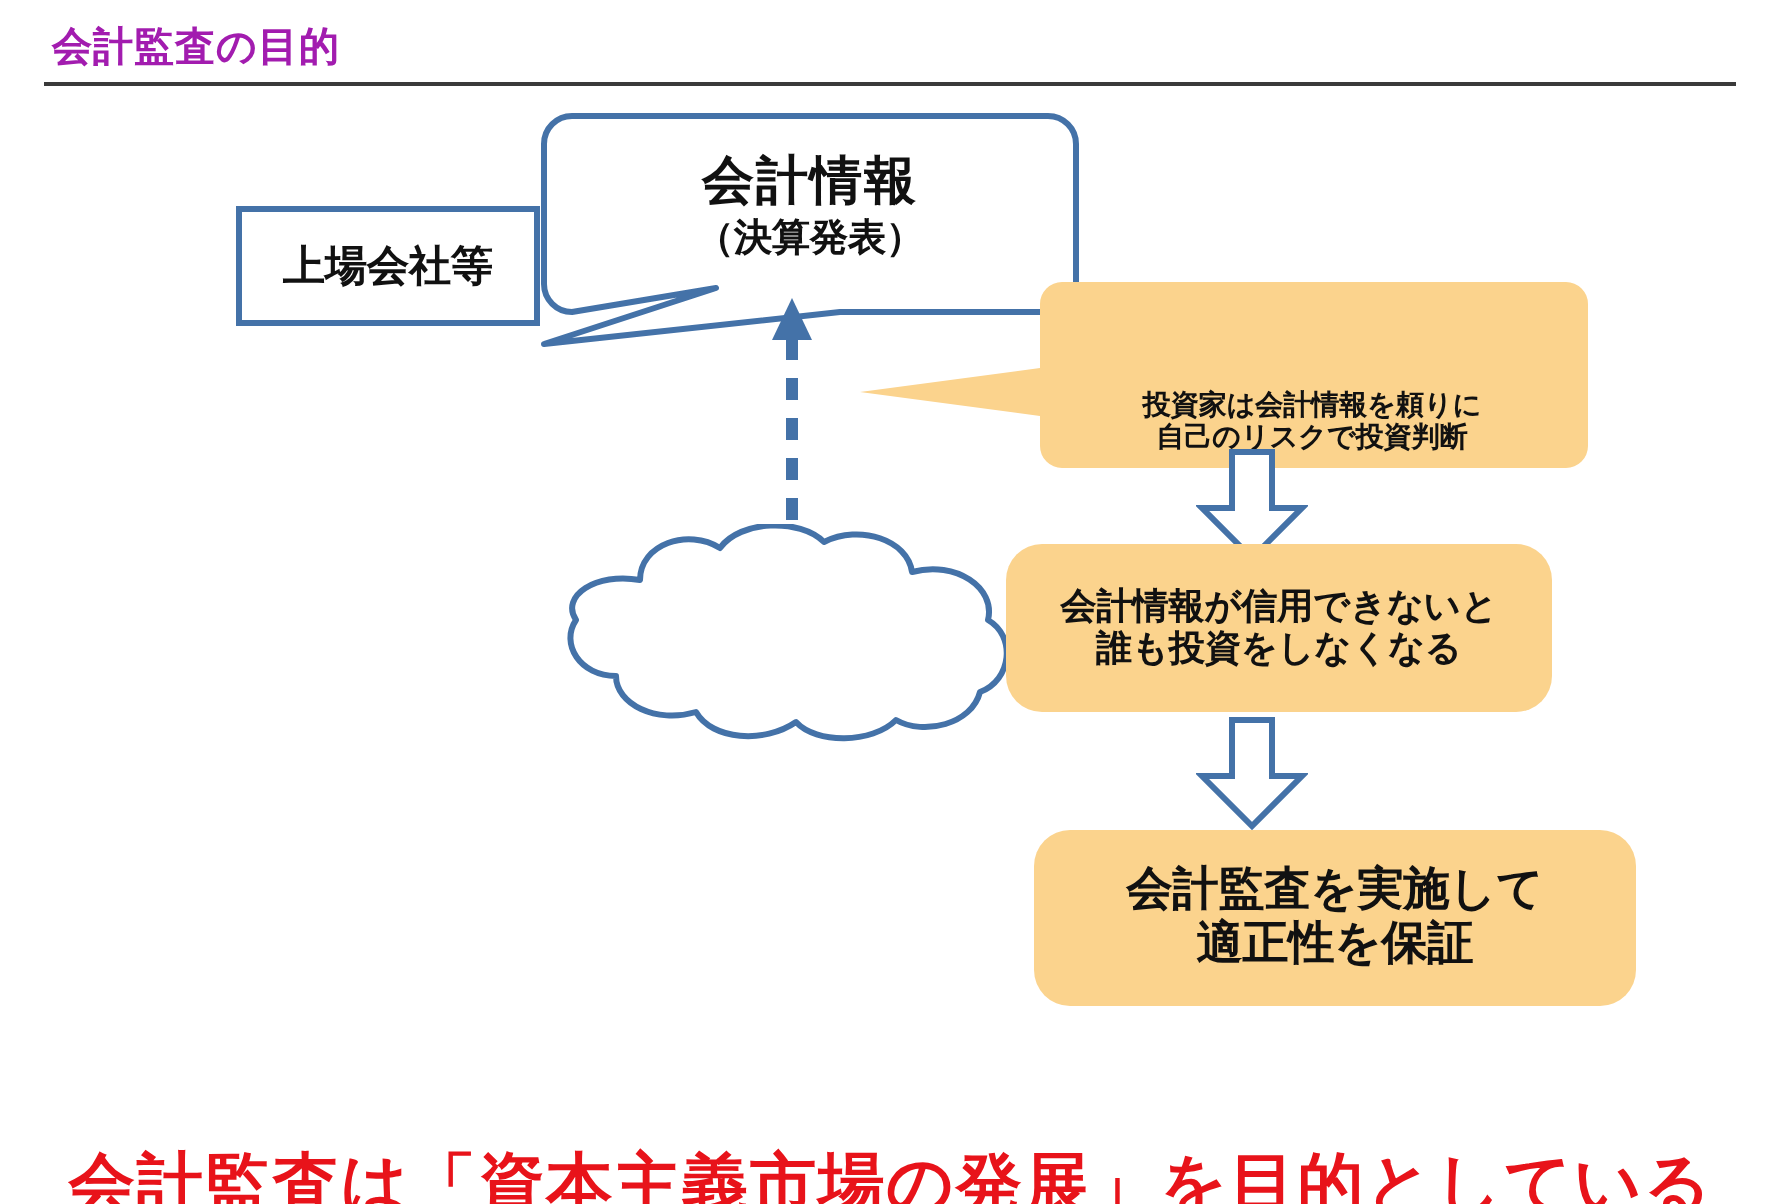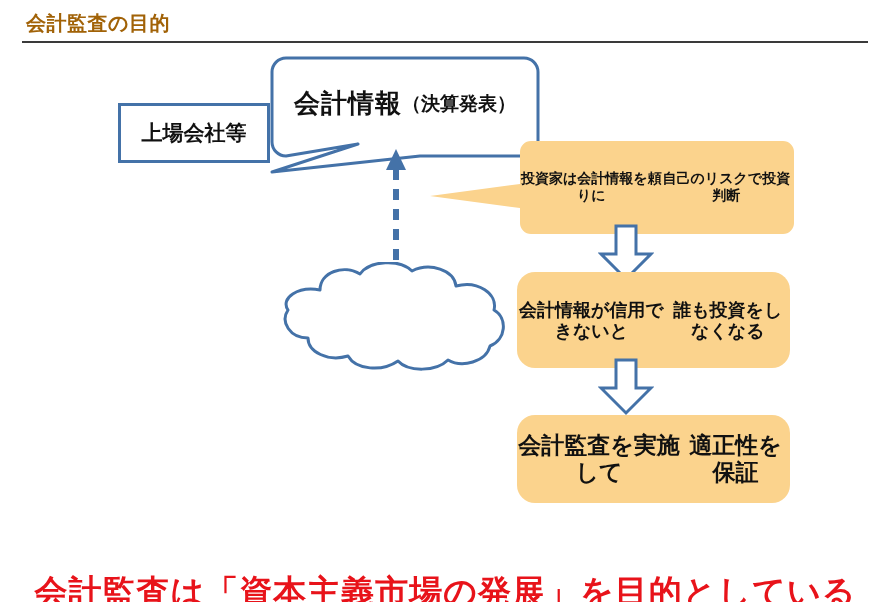--- a/index.html
+++ b/index.html
@@ -15,38 +15,38 @@
     font-family: "DejaVu Sans", "Liberation Sans", sans-serif;
   }
 
   
   #slide-title {
     position: absolute;
     left: 26px;
     top: 10px;
     font-size: 20px;
     font-weight: bold;
-    color: #a16207;
+    color: #a21caf;
     letter-spacing: 0.5px;
     white-space: nowrap;
   }
   #title-rule {
     position: absolute;
     left: 22px;
     top: 41px;
     width: 846px;
     height: 0;
     border-top: 2px solid #3a3a3a;
   }
 
   
   .shape-text {
     position: absolute;
     display: flex;
-    flex-direction: row;
+    flex-direction: column;
     align-items: center;
     justify-content: center;
     text-align: center;
     color: #111111;
     line-height: 1.18;
   }
 
   
   #company-box {
     position: absolute;
@@ -129,36 +129,37 @@
     font-weight: normal;
   }
 
   
   .orange-box {
     position: absolute;
     background: #FBD38D;
     border-radius: 18px;
   }
   #box-distrust {
-    left: 517px;
+    left: 503px;
     top: 272px;
     width: 273px;
-    height: 96px;
+    height: 84px;
   }
   #box-distrust .shape-text {
     left: 0; top: 0;
     width: 100%; height: 100%;
     font-size: 18px;
     font-weight: bold;
   }
   #box-audit {
     left: 517px;
     top: 415px;
     width: 273px;
     height: 88px;
+    padding-left: 28px;
   }
   #box-audit .shape-text {
     left: 0; top: 0;
     width: 100%; height: 100%;
     font-size: 23px;
     font-weight: bold;
   }
 
   
   .block-arrow {

